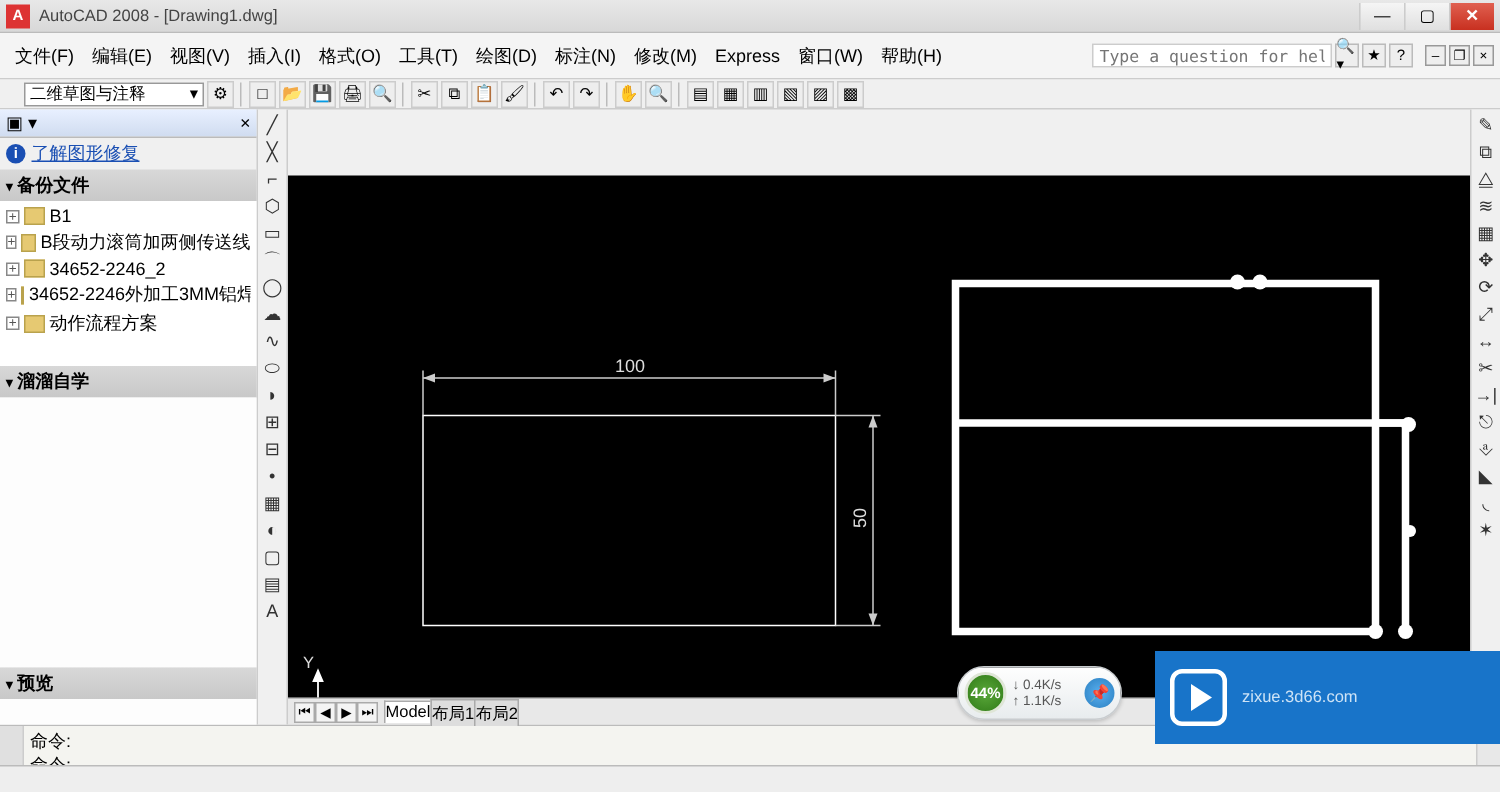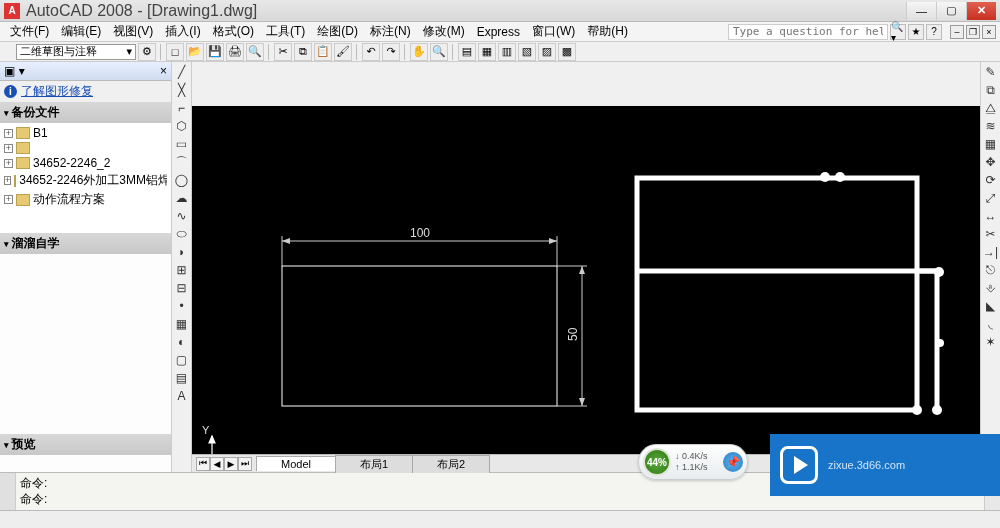--- a/index.html
+++ b/index.html
@@ -1,27 +1,27 @@
 <!DOCTYPE html>
 <html><head>
 <meta charset="utf-8">
 <style>
   * { box-sizing: border-box; margin: 0; padding: 0; font-family: "Microsoft YaHei", "SimSun", Arial, sans-serif; }
   body { width: 1000px; height: 528px; background: #f0f0f0; font-size: 12px; overflow: hidden; position: relative; }
 
   
   .titlebar { height: 22px; background: linear-gradient(#e8e8e8,#d8d8d8); display: flex; align-items: center; padding: 0 4px; border-bottom: 1px solid #bbb; }
   .titlebar .app-icon { width: 16px; height: 16px; background: #d33; margin-right: 6px; display:flex;align-items:center;justify-content:center;color:#fff;font-size:10px;font-weight:bold; }
-  .titlebar .title { color: #444; font-size: 16px; flex: 1; }
+  .titlebar .title { color: #444; font-size: 11px; flex: 1; }
   .titlebar .winbtns { display: flex; gap: 0; }
   .titlebar .winbtn { width: 30px; height: 18px; display:flex;align-items:center;justify-content:center; font-size:11px; border-left:1px solid #ccc; background: linear-gradient(#f5f5f5,#e0e0e0); cursor:pointer; }
   .titlebar .winbtn.close { background: linear-gradient(#e06050,#c83020); color:#fff; font-weight:bold; }
 
   
-  .menubar { height: 20px; background: #f4f4f4; display: flex; align-items: center; padding: 4px 4px; border-bottom: 1px solid #ccc; }
+  .menubar { height: 20px; background: #f4f4f4; display: flex; align-items: center; padding: 15px 4px; border-bottom: 1px solid #ccc; }
   .menubar .mi { padding: 2px 6px; font-size: 12px; cursor:pointer; }
   .menubar .help-input { margin-left: auto; width: 160px; height: 16px; font-family: monospace; font-size: 11px; color:#999; padding:0 4px; border:1px solid #ccc; background:#fff; }
   .menubar .ricon { width:16px;height:16px;margin-left:2px;border:1px solid #bbb;display:flex;align-items:center;justify-content:center;font-size:10px;background:#eee; }
   .menubar .mdi { display:flex; gap:2px; margin-left:8px; }
   .menubar .mdi .mb { width:14px;height:14px;border:1px solid #999;display:flex;align-items:center;justify-content:center;font-size:9px;background:#eee; }
 
   
   .toolbar { height: 20px; background: #f0f0f0; display:flex; align-items:center; padding:0 16px; border-bottom:1px solid #ccc; gap:2px; }
   .toolbar .ws-combo { width: 120px; height:16px; border:1px solid #999; background:#fff; font-size:11px; padding:0 3px; display:flex;align-items:center;justify-content:space-between; }
   .toolbar .tbtn { width:18px;height:18px;border:1px solid #ccc;background:#eee;display:flex;align-items:center;justify-content:center;font-size:11px; }
@@ -45,21 +45,21 @@
   
   .workspace { flex:1; display:flex; }
   .left-tool { width:20px;background:#f0f0f0;border-right:1px solid #ccc;display:flex;flex-direction:column;align-items:center;gap:2px;padding-top:2px; }
   .left-tool .lt { width:16px;height:16px;display:flex;align-items:center;justify-content:center;font-size:12px;color:#333; }
   .canvas-wrap { flex:1; display:flex;flex-direction:column; position:relative;margin-top:44px; }
   .canvas { flex:1; background:#000; position:relative; overflow:hidden; }
   .canvas svg { position:absolute;top:0;left:0; }
   .tabs { height:18px;background:#e8e8e8;display:flex;align-items:center;padding:0 4px;gap:0;font-size:11px;border-top:1px solid #bbb; }
   .tabs .navset { display:flex;gap:0;margin-right:4px; }
   .tabs .nav { width:14px;height:14px;border:1px solid #aaa;background:#f4f4f4;display:flex;align-items:center;justify-content:center;font-size:9px; }
-  .tabs .tab { background:#fff;border:1px solid #aaa;border-bottom:none;padding:1px 24px;margin-right:-1px; }
+  .tabs .tab { background:#fff;border:1px solid #aaa;border-bottom:none;padding:1px 0;margin-right:-1px; }
   .tabs .tab.inactive { background:#ddd; }
   .right-tool { width:20px;background:#f0f0f0;border-left:1px solid #ccc;display:flex;flex-direction:column;align-items:center;gap:2px;padding-top:2px; }
   .right-tool .rt { width:16px;height:16px;display:flex;align-items:center;justify-content:center;font-size:12px;color:#333; }
 
   
   .cmdarea { height:54px;background:#f4f4f0;border-top:1px solid #bbb;display:flex;font-family:"SimSun",monospace;font-size:12px; }
   .cmd-handle { width:16px;background:#e0e0e0;border-right:1px solid #ccc; }
   .cmd-lines { flex:1;padding:2px 4px;line-height:16px;position:relative; }
   .cmd-lines .line { white-space:pre; }
   .cmd-scroll { width:16px;background:#e8e8e8;border-left:1px solid #ccc;display:flex;flex-direction:column;justify-content:space-between;align-items:center;font-size:9px;padding:2px 0; }
@@ -168,20 +168,21 @@
     </div>
     <div class="tree" style="height:110px;">
       <div class="node">
           <span class="expander">+</span>
           <span class="ficon"></span>
           <span>B1</span>
         </div>
       <div class="node">
           <span class="expander">+</span>
           <span class="ficon"></span>
+          <span>B段动力滚筒加两侧传送线</span>
         </div>
       <div class="node">
           <span class="expander">+</span>
           <span class="ficon"></span>
           <span>34652-2246_2</span>
         </div>
       <div class="node">
           <span class="expander">+</span>
           <span class="ficon"></span>
           <span>34652-2246外加工3MM铝焊…</span>

